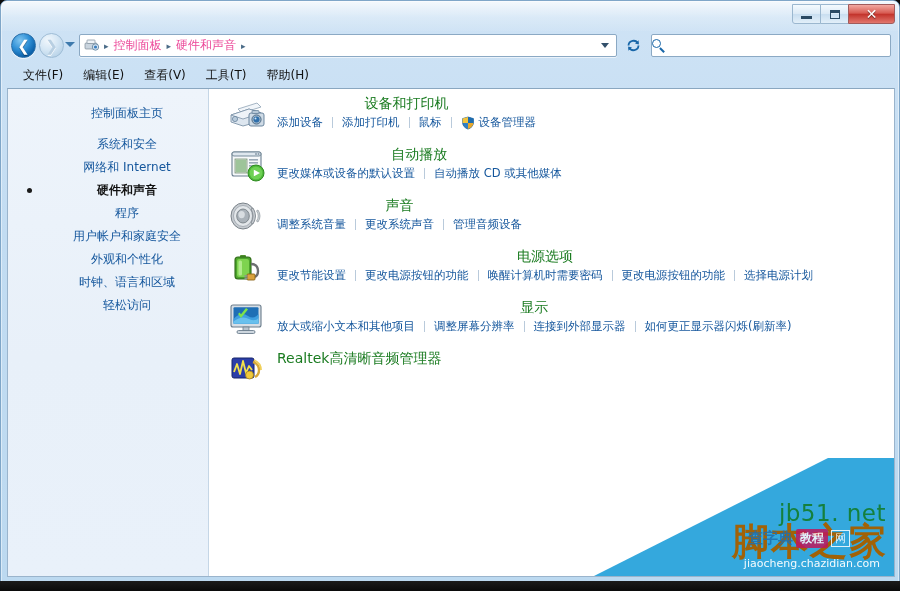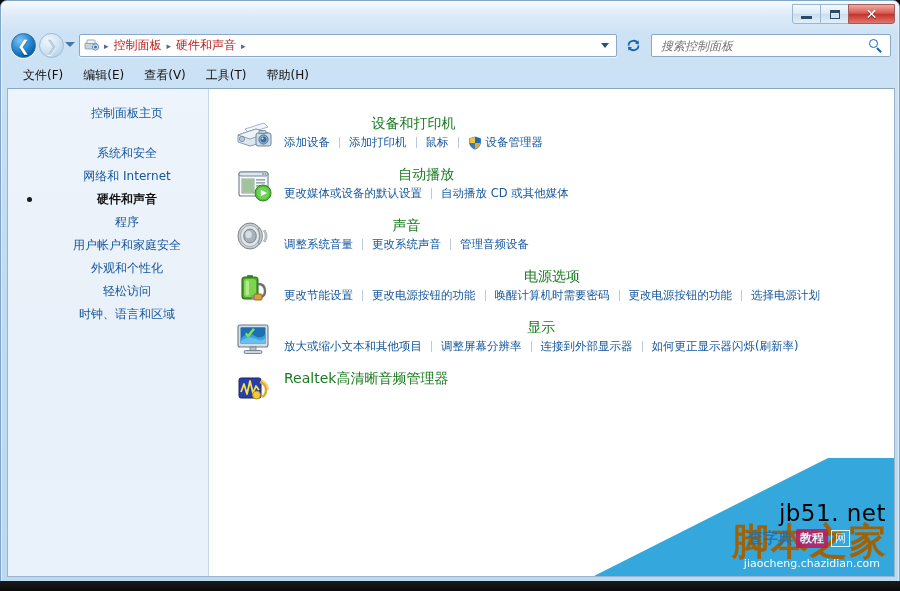--- a/index.html
+++ b/index.html
@@ -115,21 +115,21 @@
     border: 1px solid #8ba9c4;
     border-radius: 2px;
     display: flex; align-items: center;
     box-shadow: 0 1px 0 rgba(255,255,255,.6);
   }
   #addr-icon {
     width: 17px; height: 16px; margin-left: 4px; margin-right: 2px;
     position: relative; flex: none;
   }
   .crumb {
-    font-size: 12px; color: #b91c1c; padding: 0 4px;
+    font-size: 12px; color: #ec4899; padding: 0 4px;
     cursor: default; white-space: nowrap;
   }
   .crumb-sep {
     color: #4a6b87; font-size: 9px; padding: 0 1px;
     display: flex; align-items: center;
   }
   #addr-dropdown {
     margin-left: auto; margin-right: 7px;
     width: 0; height: 0;
     border-left: 4px solid transparent;
@@ -199,45 +199,44 @@
     background: linear-gradient(180deg,#eef4fb 0%, #e8f0f9 55%, #e9f1fa 100%);
     border-right: 1px solid #c5d6e6;
     padding-top: 13px;
     position: relative;
   }
   #sidebar-home {
     font-size: 12px; color: #14569c;
     padding: 3px 0 3px 38px;
     cursor: default;
   }
-  #sidebar-list { margin-top: 17px; }
+  #sidebar-list { margin-top: 8px; }
   .side-item {
     position: relative;
     font-size: 12px; color: #14569c;
     padding: 4px 0 4px 38px;
     cursor: default;
     line-height: 15px;
   }
   .side-item.active {
     color: #111; font-weight: bold; text-decoration: none;
   }
   .side-bullet {
     position: absolute; left: 19px; top: 9px;
     width: 5px; height: 5px; border-radius: 50%;
     background: #1b1b1b;
   }
 
   
   #main {
     flex: 1;
     background: #fff;
-    padding: 24px 0 0 18px;
+    padding: 4px 0 0 18px;
     position: relative;
     overflow: hidden;
-    margin-left: 7px;
   }
   .cat {
     display: flex;
     margin-bottom: 9px;
   }
   .cat-icon {
     width: 42px; height: 42px; flex: none;
     margin-right: 8px; position: relative;
   }
   .cat-body { padding-top: 1px; }
@@ -269,21 +268,21 @@
     overflow: hidden;
   }
   #wm-tri {
     position: absolute; right: 0; bottom: 0;
     width: 300px; height: 118px;
     background: #34a8dd;
     clip-path: polygon(100% 0, 100% 100%, 0 100%, 78% 0);
   }
   #wm-jb51 {
     position: absolute; right: 8px; top: 42px;
-    color: #000000; font-size: 23px; letter-spacing: .5px;
+    color: #15803d; font-size: 23px; letter-spacing: .5px;
     font-family: "DejaVu Sans", "Liberation Sans", sans-serif;
   }
   #wm-cn {
     position: absolute; right: 6px; top: 65px;
     color: #a16207; font-size: 37px; font-weight: bold;
     letter-spacing: 2px; line-height: 1;
   }
   #wm-badge {
     position: absolute; right: 44px; bottom: 28px;
     display: flex; align-items: center;
@@ -362,21 +361,20 @@
     <div id="nav-refresh">
       <svg width="15" height="15" viewBox="0 0 15 15">
         <path d="M2.5 7.5 A5 5 0 0 1 12 5.6" fill="none" stroke="#1866a8" stroke-width="1.8"></path>
         <path d="M12.6 2.2 L12.8 6.4 L9 5.4 Z" fill="#1866a8"></path>
         <path d="M12.5 7.5 A5 5 0 0 1 3 9.4" fill="none" stroke="#1866a8" stroke-width="1.8"></path>
         <path d="M2.4 12.8 L2.2 8.6 L6 9.6 Z" fill="#1866a8"></path>
       </svg>
     </div>
 
     <div id="searchbox">
-      <input id="search-input" type="text" placeholder="搜索控制面板" style="">
       <span id="search-icon">
         <span class="lens"></span>
           <span class="handle"></span>
       </span>
     </div>
   </div>
 
   <div id="menubar">
     <div class="menu-item">文件(F)</div>
     <div class="menu-item">编辑(E)</div>
@@ -404,24 +402,24 @@
         <div class="side-item">
           <span>程序</span>
         </div>
         <div class="side-item">
           <span>用户帐户和家庭安全</span>
         </div>
         <div class="side-item">
           <span>外观和个性化</span>
         </div>
         <div class="side-item">
+          <span>时钟、语言和区域</span>
+        </div>
+        <div class="side-item">
           <span>轻松访问</span>
-        </div>
-        <div class="side-item">
-          <span>时钟、语言和区域</span>
         </div>
 
       </div>
     </div>
 
     <div id="main">
 
       <div class="cat">
         <div class="cat-icon">
           <svg width="42" height="42" viewBox="0 0 42 42">

